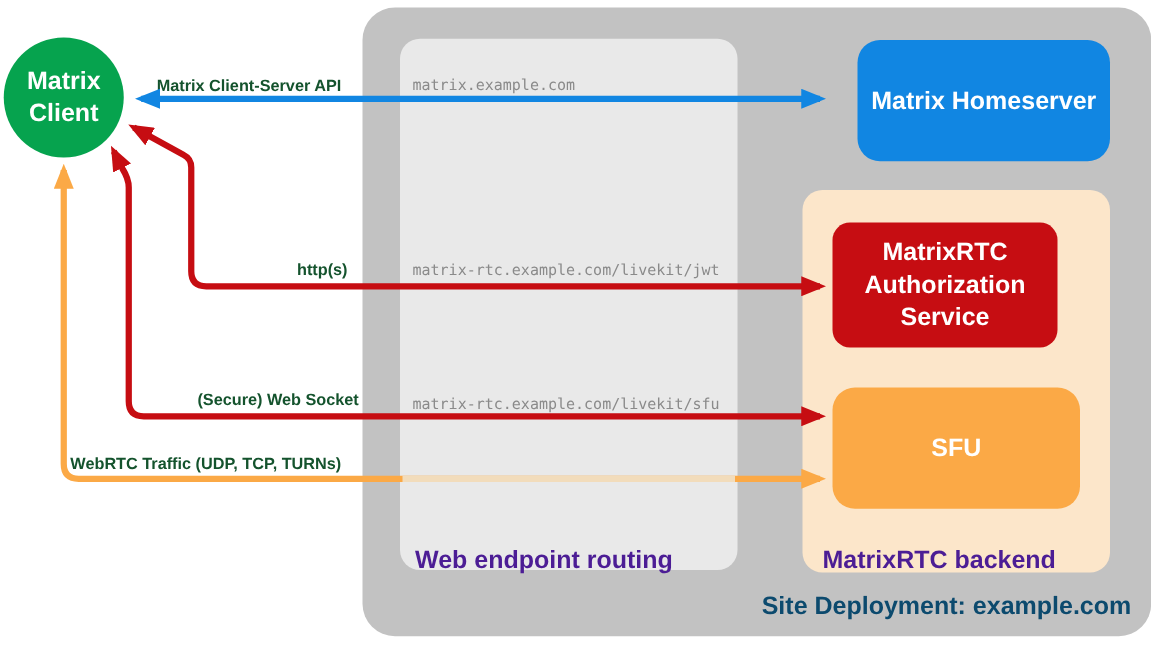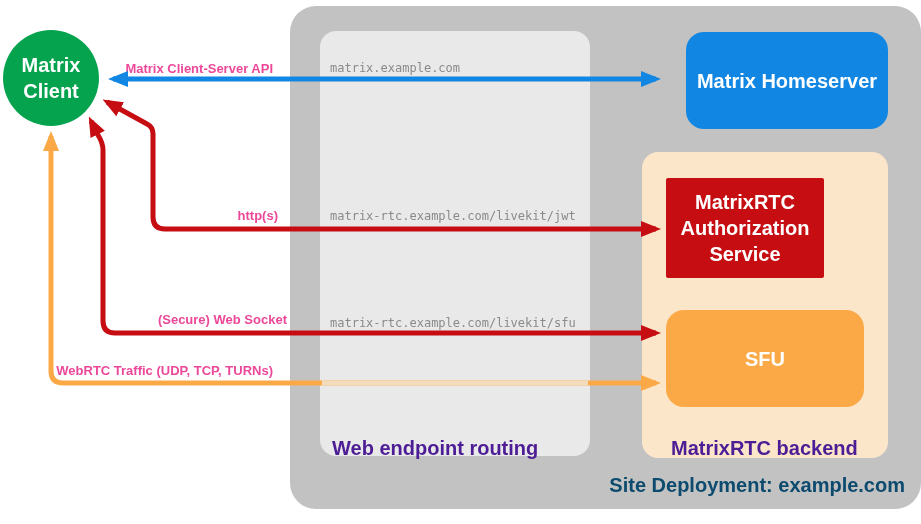--- a/index.html
+++ b/index.html
@@ -8,34 +8,34 @@
 
   
   .site{left:290px;top:6px;width:631px;height:503px;background:#c2c2c2;border-radius:26px;}
   .routing{left:320px;top:31px;width:270px;height:425px;background:#e9e9e9;border-radius:16px;}
   .backend{left:642px;top:152px;width:246px;height:306px;background:#fce6ca;border-radius:16px;}
 
   
   .node{display:flex;align-items:center;justify-content:center;text-align:center;
         color:#ffffff;font-weight:bold;font-size:20px;line-height:1.3;}
   .homeserver{left:666px;top:32px;width:202px;height:97px;background:#1186e2;border-radius:18px;margin-left:20px;}
-  .auth{left:666px;top:178px;width:158px;height:100px;background:#c60d12;border-radius:2px;padding:0 10px;box-sizing:border-box;}
+  .auth{left:666px;top:178px;width:180px;height:100px;background:#c60d12;border-radius:14px;padding:0 10px;box-sizing:border-box;}
   .sfu{left:666px;top:310px;width:198px;height:97px;background:#fba946;border-radius:18px;}
   .client{left:3px;top:30px;width:96px;height:96px;background:#06a34e;border-radius:50%;}
 
   
   .zone-label{font-weight:bold;font-size:20px;color:#4c1d95;white-space:nowrap;}
   .routing-label{left:332px;top:437px;}
-  .backend-label{left:658px;top:437px;margin-left:13px;}
+  .backend-label{left:658px;top:437px;}
   .site-label{right:16px;top:474px;color:#0c4a6e;font-weight:bold;font-size:20px;white-space:nowrap;}
 
   .endpoint{font-family:"DejaVu Sans Mono",monospace;font-size:12px;color:#8a8a8a;white-space:nowrap;left:330px;}
   .ep1{top:61px;} .ep2{top:209px;} .ep3{top:316px;}
 
-  .conn-label{font-weight:bold;font-size:13px;color:#ec4899;white-space:nowrap;text-align:right;}
+  .conn-label{font-weight:bold;font-size:13px;color:#14532d;white-space:nowrap;text-align:right;}
   .cl-api{right:648px;top:61px;}
   .cl-http{right:643px;top:208px;}
   .cl-ws{right:634px;top:312px;}
   .cl-webrtc{right:648px;top:363px;}
 
   svg.overlay{position:absolute;left:0;top:0;width:921px;height:524px;pointer-events:none;}
 </style>
 </head>
 <body>
 

